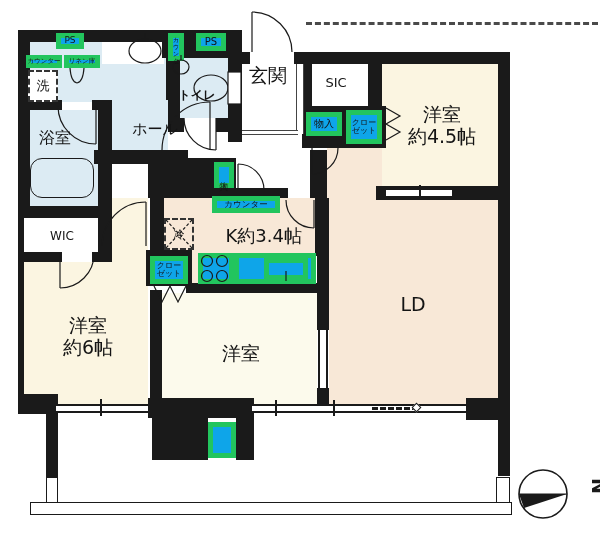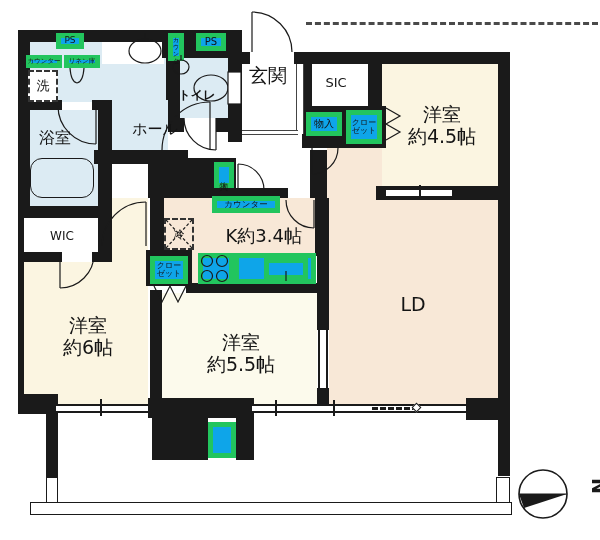--- a/index.html
+++ b/index.html
@@ -171,21 +171,20 @@
   <div class="lbl" style="left:390px;top:96px;width:104px;height:58px;font-size:19px;">
     <span>洋室</span>
     <span>約4.5帖</span>
   </div>
   <div class="lbl" style="left:36px;top:306px;width:104px;height:60px;font-size:19px;">
     <span>洋室</span>
     <span>約6帖</span>
   </div>
   <div class="lbl" style="left:186px;top:324px;width:110px;height:58px;font-size:19px;">
     <span>洋室</span>
-    <span>約5.5帖</span>
   </div>
   <div class="lbl" style="left:358px;top:274px;width:110px;height:60px;font-size:19px;">
     <span>LD</span>
   </div>
   <div class="lbl" style="left:186px;top:222px;width:116px;height:28px;font-size:18px;align-items:flex-end;">
       <span>K約3.4帖</span>
     </div>
 
   <svg id="overlay" width="600" height="540" viewBox="0 0 600 540">
     <g stroke="#1a1a1a" stroke-width="1.2" fill="none">

